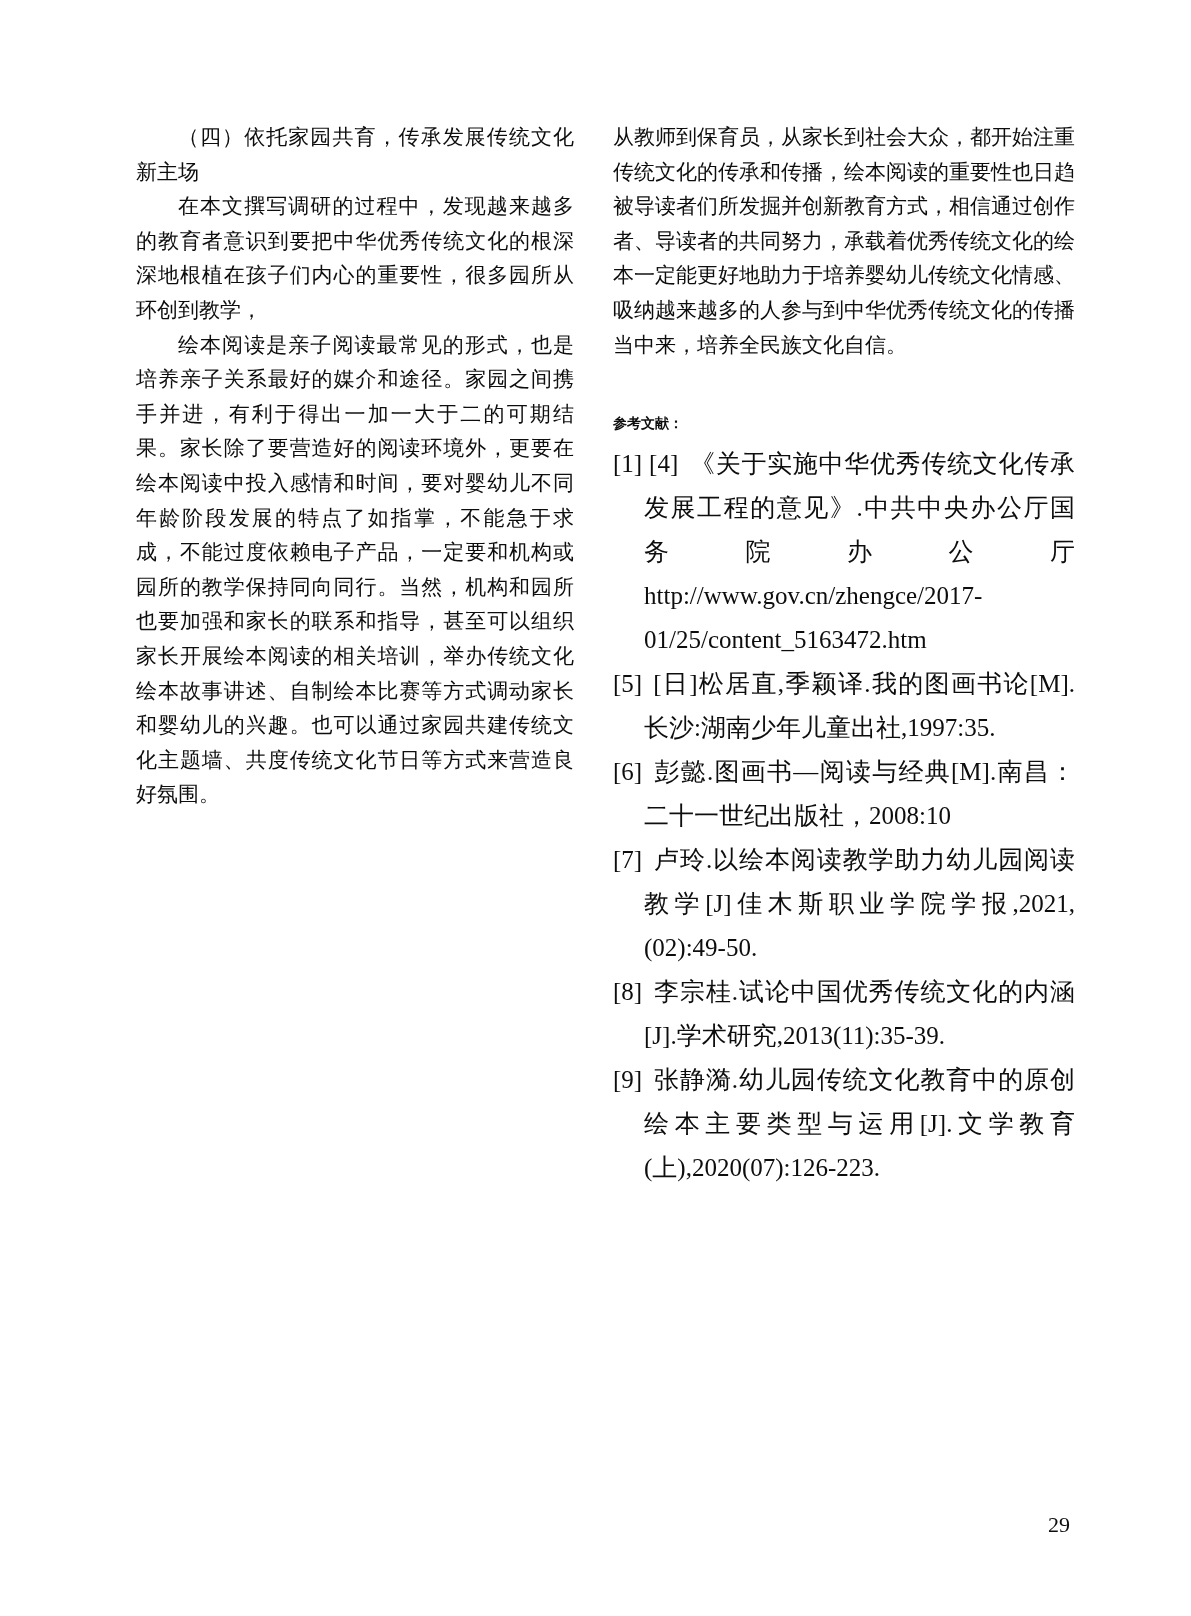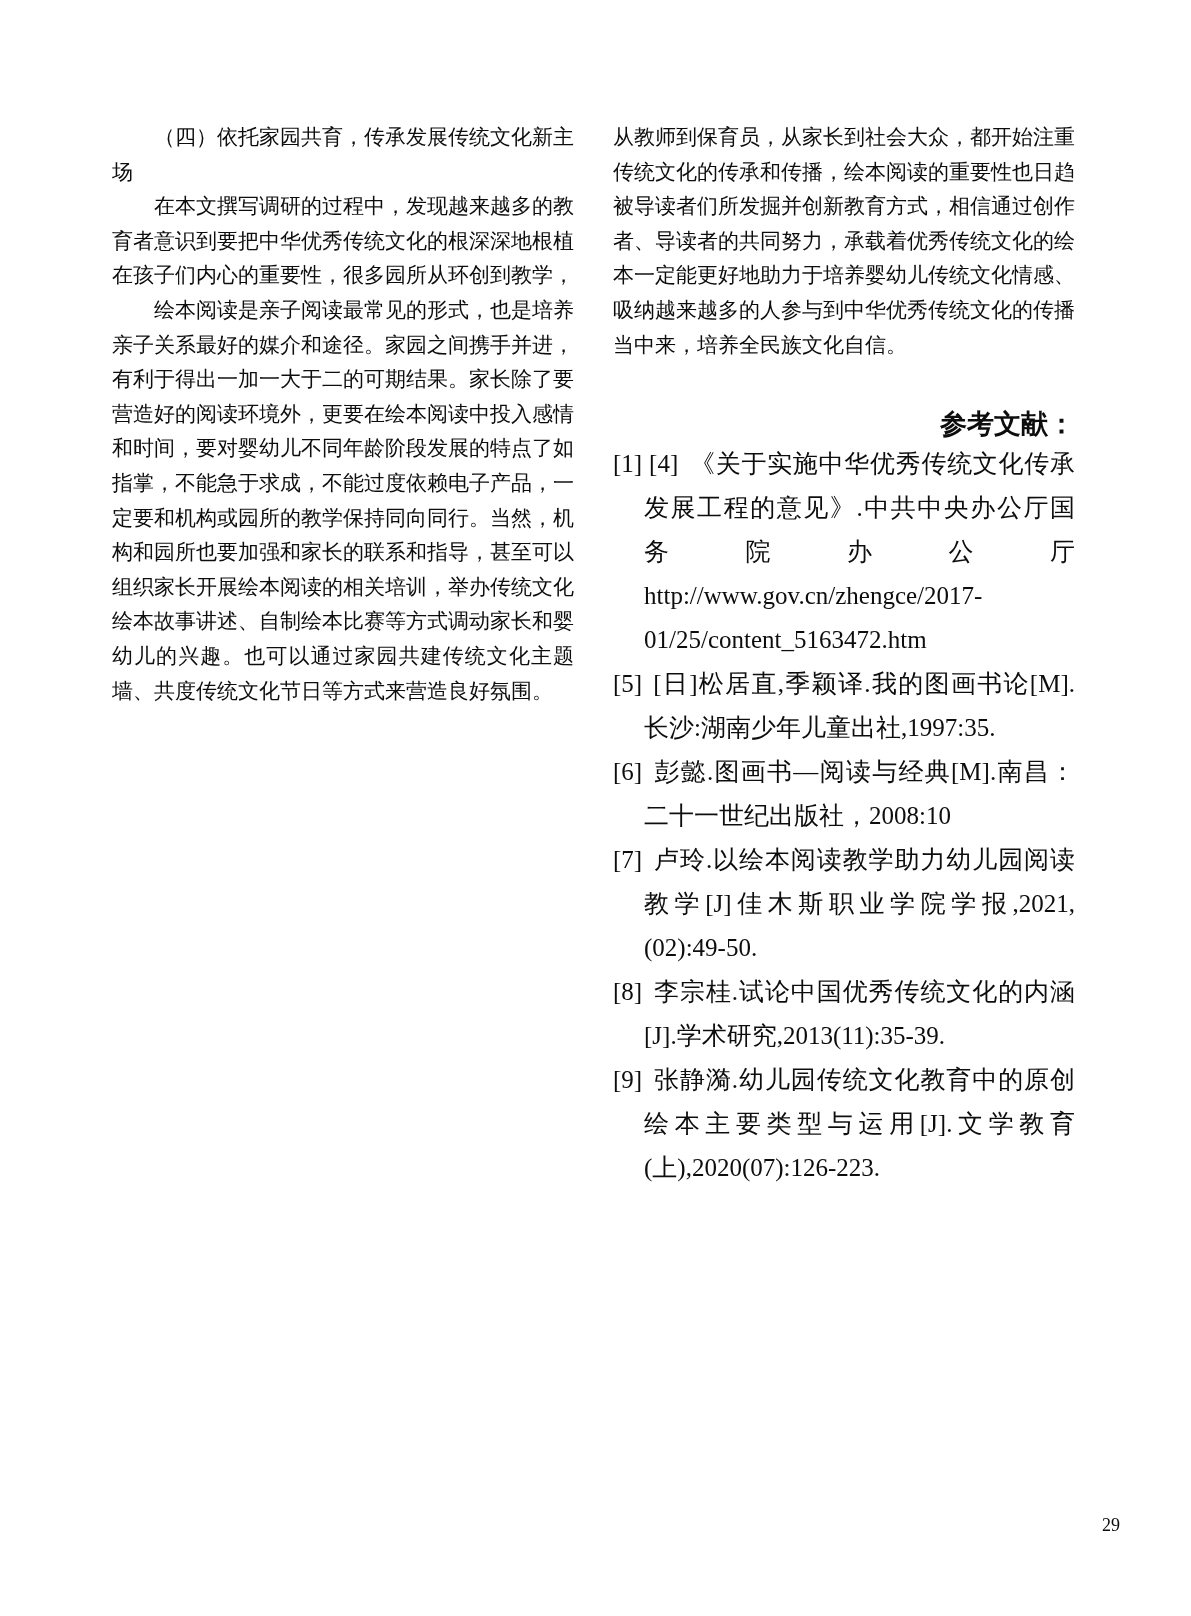--- a/index.html
+++ b/index.html
@@ -20,41 +20,40 @@
   }
   .col-left  { left: 112px; }
   .col-right { left: 613px; }
   .body-text {
     margin: 0;
     font-size: 21px;
     line-height: 34.6px;
     text-align: justify;
     letter-spacing: 0;
   }
-  .indent { text-indent: 2em; }
+  .indent { text-indent: 2em; margin-left: 24px; }
   .refs-heading {
     margin: 45px 0 0 0;
-    font-size: 27px;
+    font-size: 14px;
     line-height: 34.6px;
     font-weight: bold;
-    text-align: right;
   }
   .ref {
     font-size: 25px;
     line-height: 44px;
     text-align: justify;
     padding-left: 31px;
     text-indent: -31px;
   }
   .ref-label { margin-right: 11px; }
   .page-number {
     position: absolute;
-    left: 1102px;
+    left: 1048px;
     top: 1510px;
-    font-size: 18px;
+    font-size: 22px;
     line-height: 30px;
   }
 </style>
 </head>
 <body>
 
 <div class="page">
 
   <div class="col col-left">
     <p class="body-text indent">（四）依托家园共育，传承发展传统文化新主场</p>

